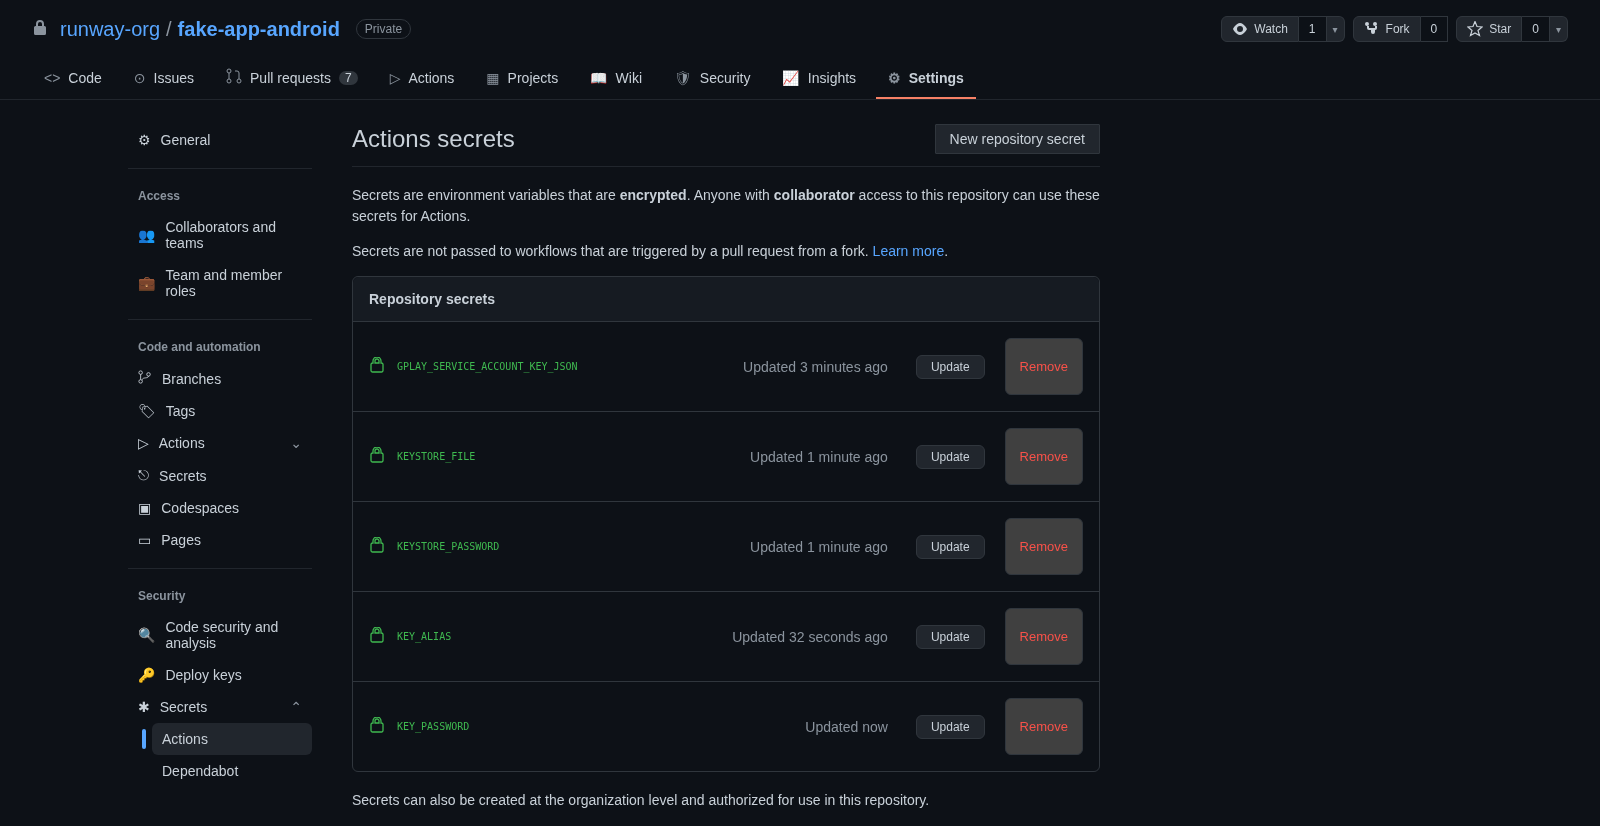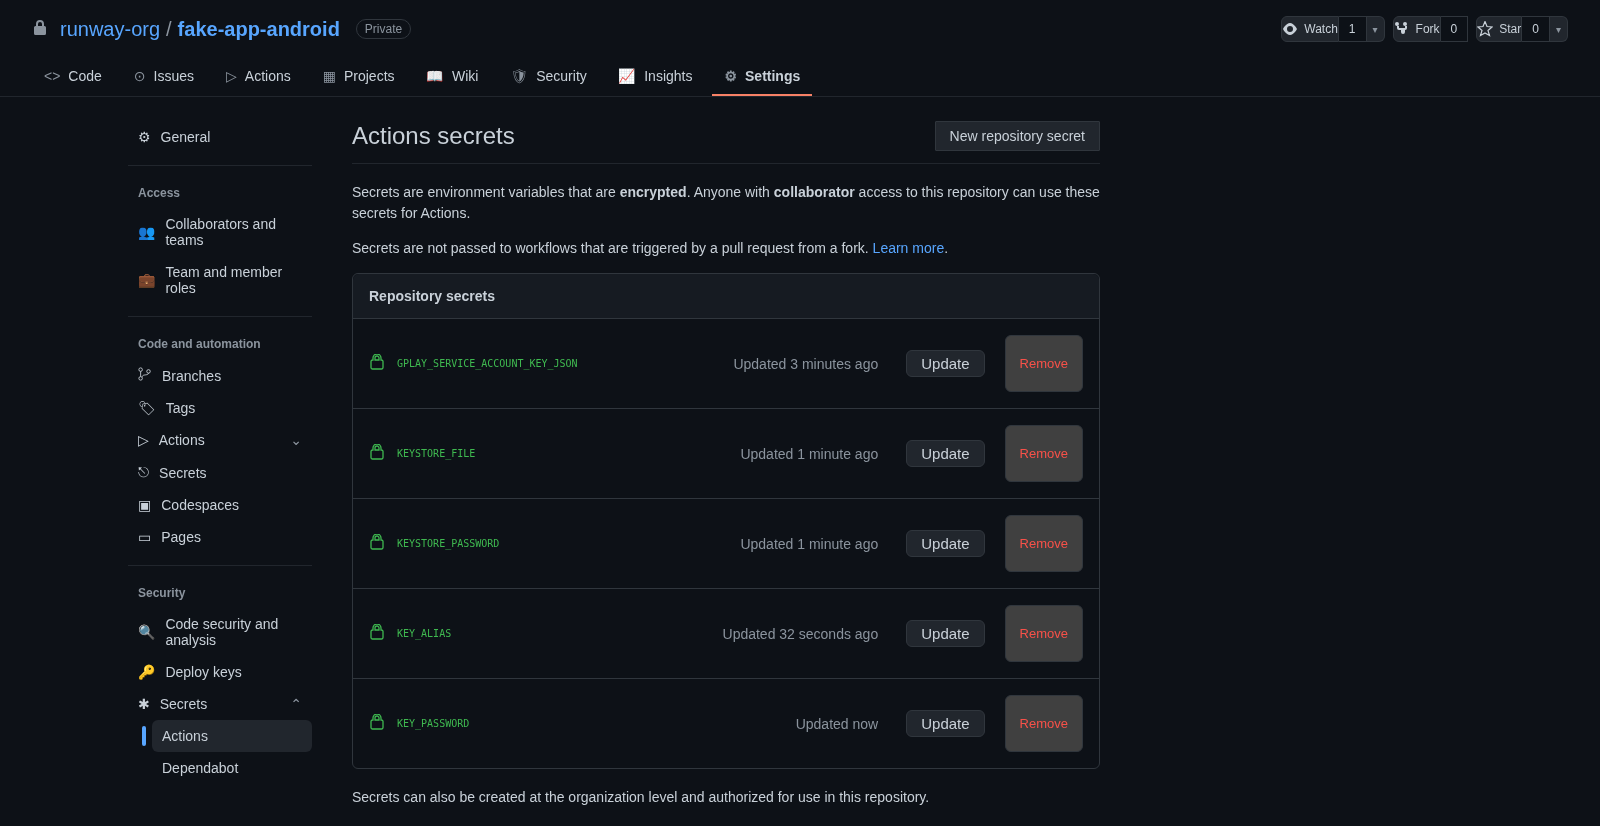--- a/index.html
+++ b/index.html
@@ -30,21 +30,21 @@
   border-radius: 12px;
   margin-left: 8px;
 }
 .header-actions { margin-left: auto; display: flex; gap: 8px; }
 .btn-group { display: inline-flex; }
 .btn {
   background: #21262d;
   border: 1px solid #30363d;
   color: #c9d1d9;
   font-size: 12px;
-  padding: 4px 0;
+  padding: 4px 10px;
   display: inline-flex;
   align-items: center;
   gap: 6px;
   border-radius: 6px;
 }
 .btn-group .btn:first-child { border-top-right-radius:0; border-bottom-right-radius:0; }
 .btn-group .count {
   background: #0d1117;
   border:1px solid #30363d;
   border-left:0;
@@ -97,21 +97,21 @@
 .desc strong { font-weight:600; }
 .desc a { color:#58a6ff;text-decoration:none; }
 .secrets-box { border:1px solid #30363d;border-radius:6px;margin-top:8px; }
 .secrets-header { background:#161b22;padding:14px 16px;font-weight:600;
   border-bottom:1px solid #30363d;border-radius:6px 6px 0 0;}
 .secret-row { display:flex;align-items:center;padding:16px;border-bottom:1px solid #30363d;gap:12px;}
 .secret-row:last-child { border-bottom:0;justify-content:space-between; }
 .secret-name { color:#3fb950;font-family:ui-monospace,SFMono-Regular,Menlo,monospace;font-size:10px; }
 .secret-time { margin-left:auto;color:#8b949e;font-size:14px; }
 .update-btn { background:#21262d;border:1px solid #30363d;padding:4px 14px;
-  border-radius:6px;font-size:15px;color:#c9d1d9;margin-left:16px;font-weight:500;}
+  border-radius:6px;font-size:12px;color:#c9d1d9;margin-left:16px;font-weight:500;}
 .remove-btn { background:#404040;border:1px solid #30363d;padding:20px 14px;
   border-radius:6px;font-size:13px;color:#f85149;margin-left:8px;font-weight:500;}
 .lock-green { color:#3fb950; }
 .footer-note { margin-top:20px;color:#c9d1d9; }
 svg { display:inline-block; }
 .chev { margin-left:auto;color:#8b949e; }
 </style>
 </head>
 <body>
 
@@ -164,20 +164,30 @@
 <div class="tabs">
   <div class="tab">
       <span class="tab-ico">&lt;&gt;</span>
       <span>Code</span>
     </div>
   <div class="tab">
       <span class="tab-ico">⊙</span>
       <span>Issues</span>
     </div>
   <div class="tab">
+      <span class="tab-ico"><svg width="16" height="16" viewBox="0 0 16 16" fill="currentColor">
+          <circle cx="3" cy="3" r="2" fill="none" stroke="currentColor"></circle>
+          <circle cx="3" cy="13" r="2" fill="none" stroke="currentColor"></circle>
+          <circle cx="13" cy="13" r="2" fill="none" stroke="currentColor"></circle>
+          <path d="M3 5v6M9 3h2a2 2 0 012 2v6" fill="none" stroke="currentColor"></path>
+        </svg></span>
+      <span>Pull requests</span>
+      <span class="counter">7</span>
+    </div>
+  <div class="tab">
       <span class="tab-ico">▷</span>
       <span>Actions</span>
     </div>
   <div class="tab">
       <span class="tab-ico">▦</span>
       <span>Projects</span>
     </div>
   <div class="tab">
       <span class="tab-ico">📖</span>
       <span>Wiki</span>

